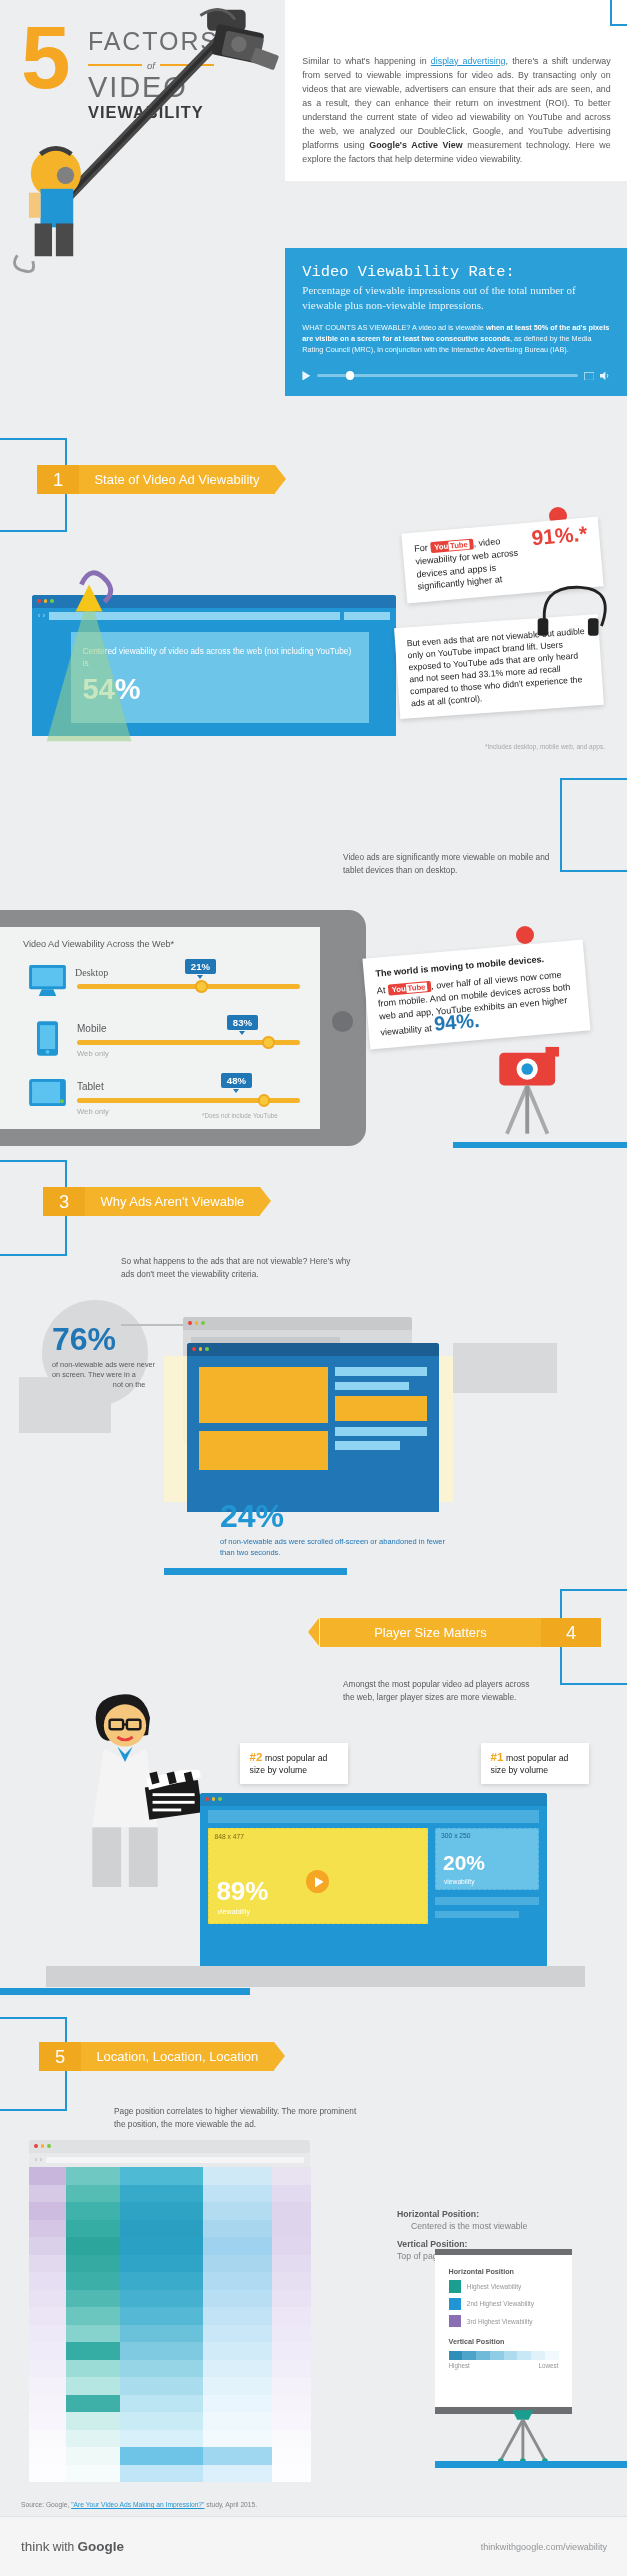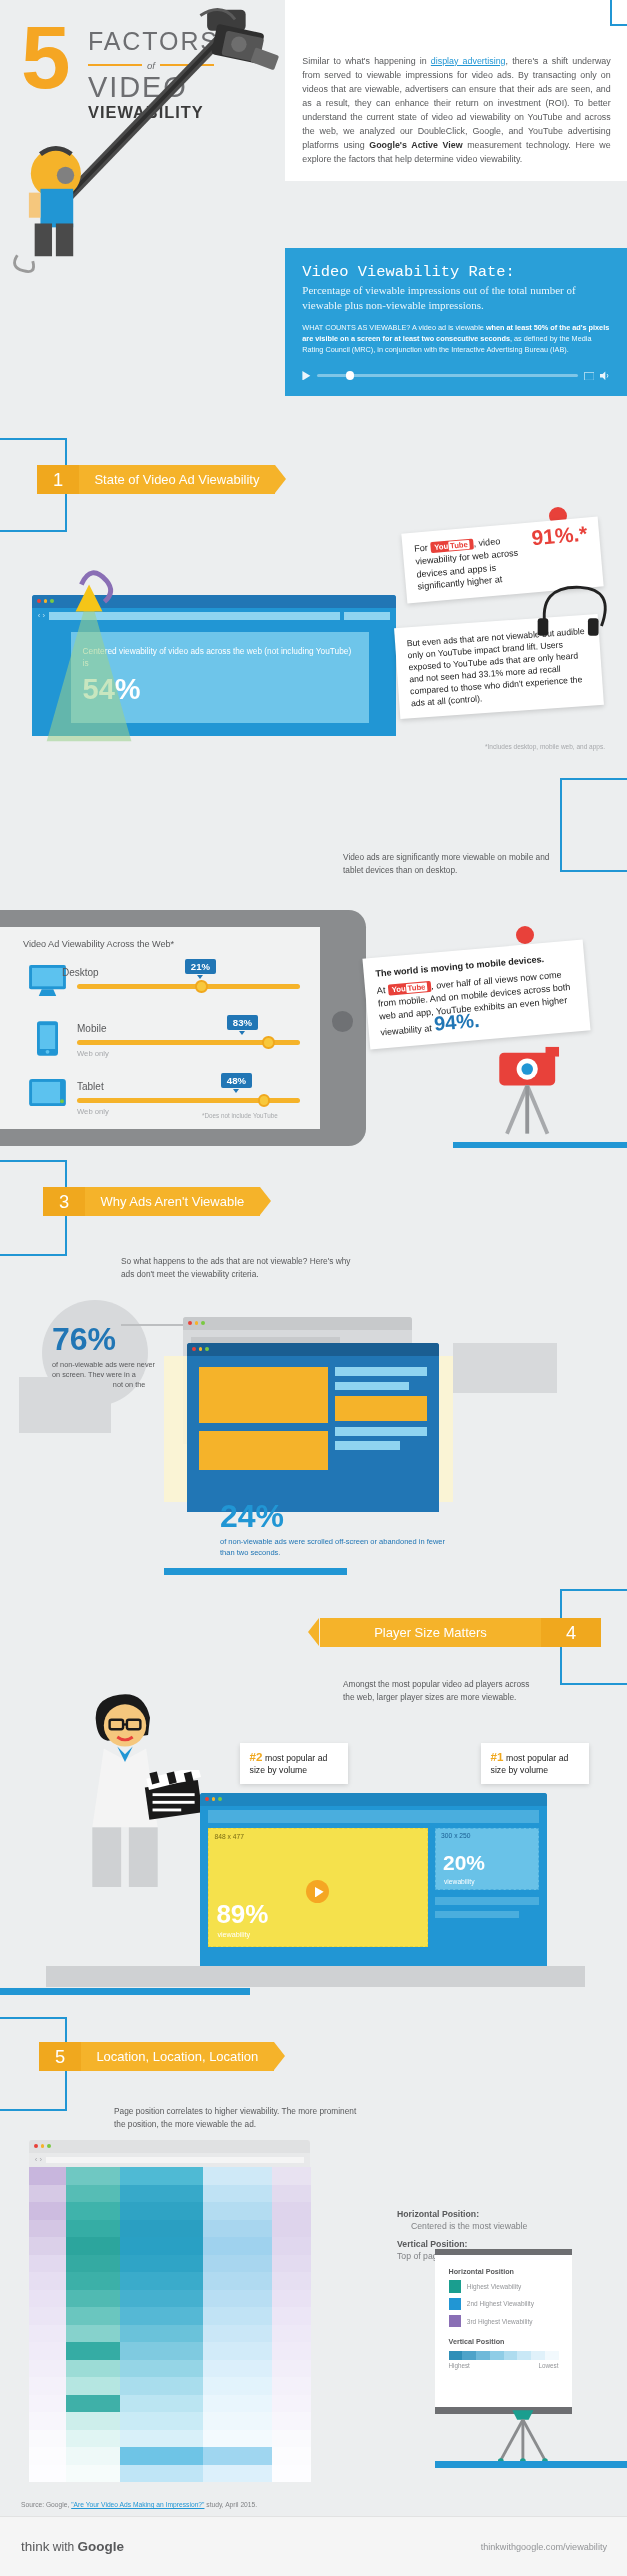--- a/index.html
+++ b/index.html
@@ -230,21 +230,21 @@
   <div style="position:absolute; left:332px; top:1011px; width:21px; height:21px; border-radius:50%; background:#6f7174;"></div>
 
   <div style="position:absolute; left:23px; top:939px; font-size:9.1px; color:#58595b;">Video Ad Viewability Across the Web*</div>
 
   <div class="dev-row" style="left:23px; top:963px; width:289px;">
     <svg style="position:absolute;left:5.8px;top:1.9px;width:37px;height:31px;" viewBox="0 0 38 32" width="37" height="31">
       <rect x="0" y="0" width="38" height="25" rx="2" fill="#2196d4"></rect>
         <rect x="3" y="3" width="32" height="19" fill="#5cc2ef"></rect>
       <polygon points="13,25 25,25 28,32 10,32" fill="#2196d4"></polygon>
     </svg>
-    <div class="dev-name" style="position:absolute;left:39px;top:3.9px;">Desktop</div>
+    <div class="dev-name" style="position:absolute;left:52px;top:3.9px;font-family:Liberation Serif, serif;">Desktop</div>
     <div class="dev-track" style="position:absolute;left:54px;top:21px;width:223px;">
       <span class="dev-knob" style="left:53%;"></span>
     </div>
     <div class="dev-badge" style="left:162px;top:-3.9px;">21%</div>
   </div>
 
   <div class="dev-row" style="left:23px; top:1021px; width:289px;">
     <svg style="position:absolute;left:13.5px;top:0;width:21px;height:35px;" viewBox="0 0 22 36" width="21" height="35">
       <rect x="0" y="0" width="22" height="36" rx="3" fill="#2196d4"></rect>
         <rect x="3" y="4" width="16" height="25" fill="#5cc2ef"></rect>
@@ -392,21 +392,21 @@
   </div>
 
   <div class="browser" style="left:200px; top:1793px; width:347px; height:173px; background:#2196d4;">
     <div class="bw-bar" style="background:#1e86c0;">
       <span class="dot" style="background:#e8413a;"></span>
       <span class="dot" style="background:#f5b32a;"></span>
       <span class="dot" style="background:#7ac943;"></span>
     </div>
     <div style="height:12.5px;background:#4aaede;margin:4.8px 7.7px;"></div>
     <div style="display:flex;gap:7.7px;padding:0 7.7px;">
-      <div style="flex:1;background:#f5e14c;height:119px;position:relative;border:1.9px dashed #e8d43a;">
+      <div style="flex:1;background:#f5e14c;height:96px;position:relative;border:1.9px dashed #e8d43a;">
         <div style="position:absolute;left:5.8px;top:4.8px;font-size:6.7px;color:#7a6c13;">848 x 477</div>
         <div style="position:absolute;left:50%;top:44%;margin-left:-11.6px;width:23px;height:23px;border-radius:50%;background:#f5a623;"></div>
         <svg style="position:absolute;left:50%;top:44%;margin-left:-2.9px;margin-top:6.7px;width:9.6px;height:10.6px;" viewBox="0 0 10 11" width="9.6" height="10.6">
             <polygon points="0,0 9,5 0,11" fill="#fff"></polygon>
           </svg>
         <div class="stat-big" style="position:absolute;left:7.7px;bottom:15.4px;font-size:26px;color:#fff;">89%</div>
         <div style="position:absolute;left:8.7px;bottom:6.7px;font-size:7.2px;color:#fff;">viewability</div>
       </div>
       <div style="width:104px;">
         <div style="background:#69c2e8;height:62px;position:relative;border:1.9px dashed #4aaede;">

